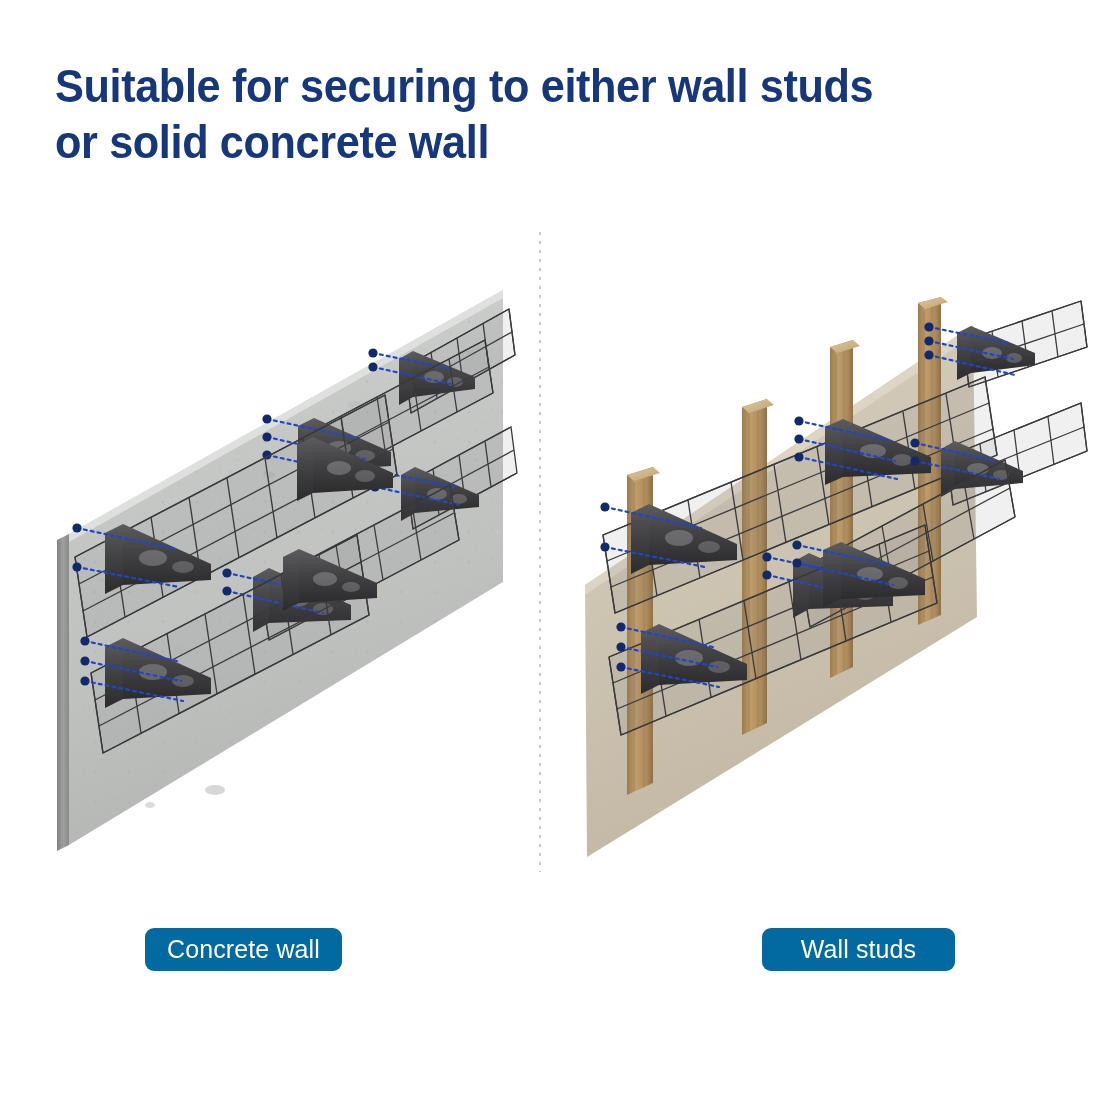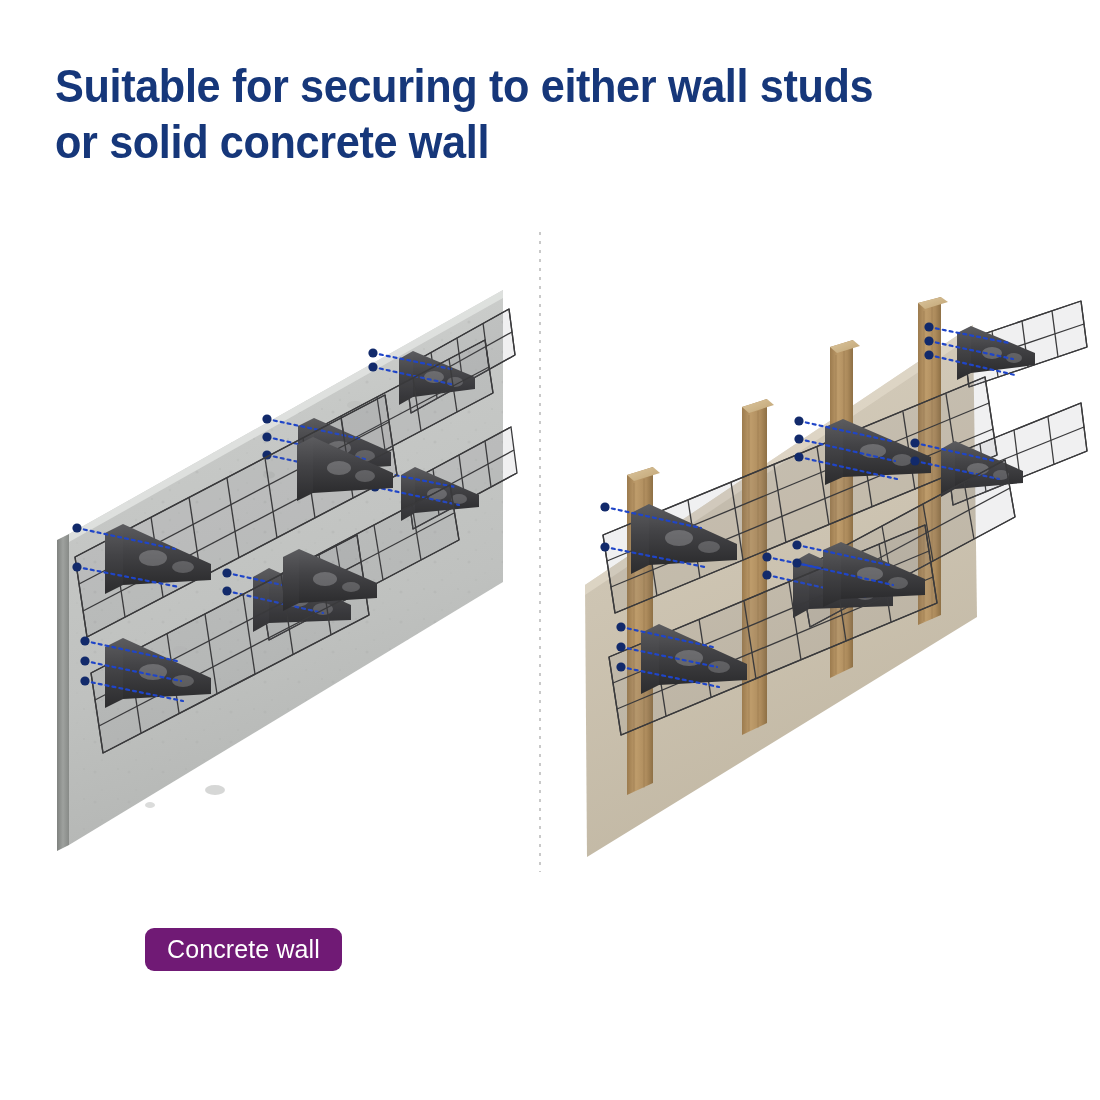--- a/index.html
+++ b/index.html
@@ -32,21 +32,21 @@
     position:absolute;
     left:539px; top:232px;
     width:2px; height:640px;
     background-image:linear-gradient(to bottom,#c9c9c9 0 3px, rgba(0,0,0,0) 3px 9px);
     background-size:2px 9px;
   }
 
   
   .badge{
     position:absolute;
-    background:#701a75;
+    background:#0369a1;
     color:#ffffff;
     border-radius:9px;
     font-size:25px;
     line-height:25px;
     display:flex;
     align-items:center;
     justify-content:center;
     letter-spacing:0.1px;
   }
   #badge-concrete{left:145px; top:928px; width:197px; height:43px;}
@@ -528,14 +528,15 @@
           <circle cx="36" cy="382" r="4.6" fill="#122A6B"></circle>
           <circle cx="212" cy="260" r="4.6" fill="#122A6B"></circle>
           <circle cx="212" cy="278" r="4.6" fill="#122A6B"></circle>
         </g>
       </g>
     </svg>
   </div>
 
   <div class="badge" id="badge-concrete">Concrete wall</div>
 
+  <div class="badge" id="badge-studs">Wall studs</div>
 
 </div>
 
 </body></html>

